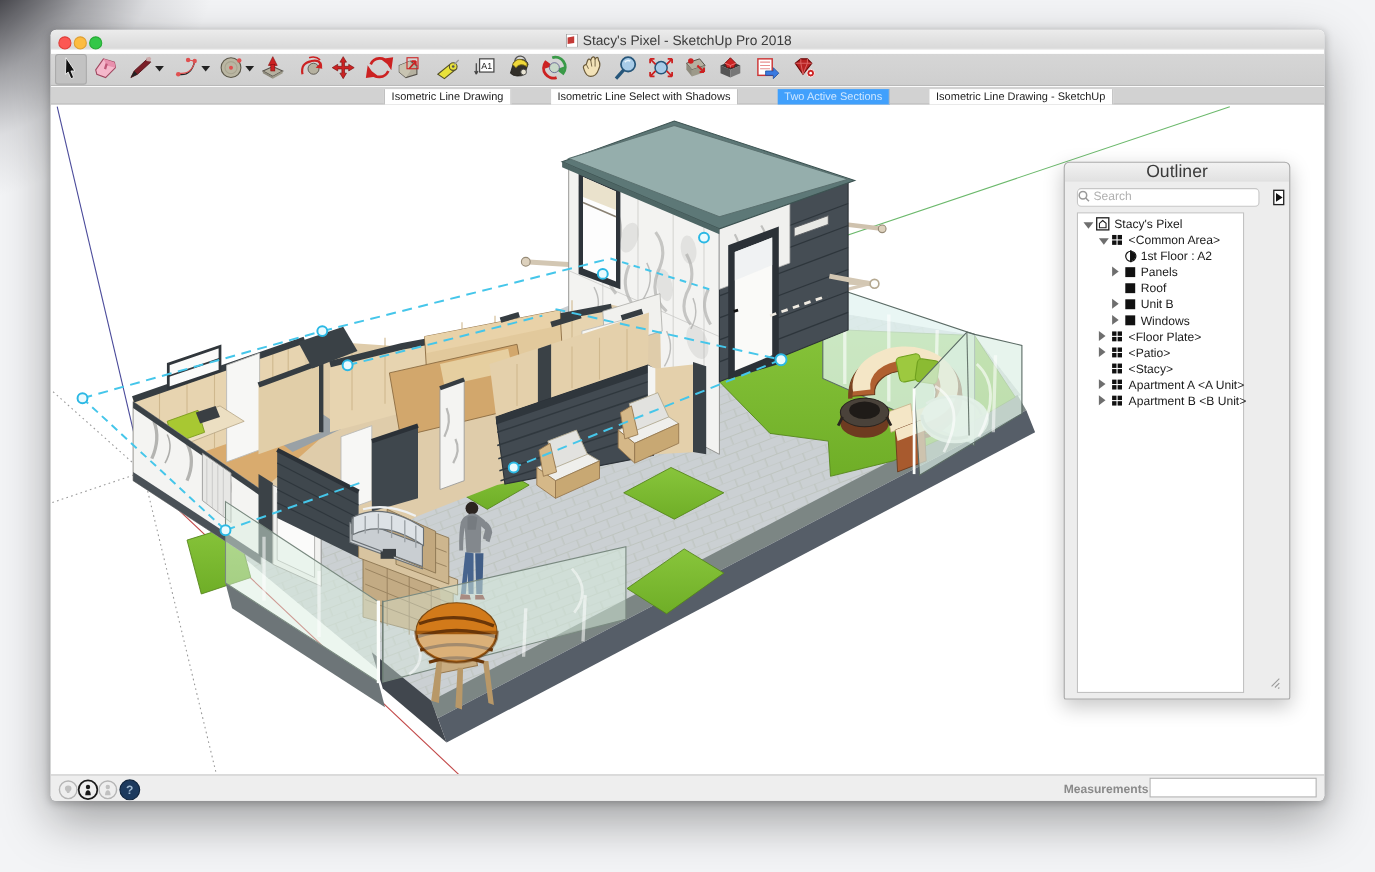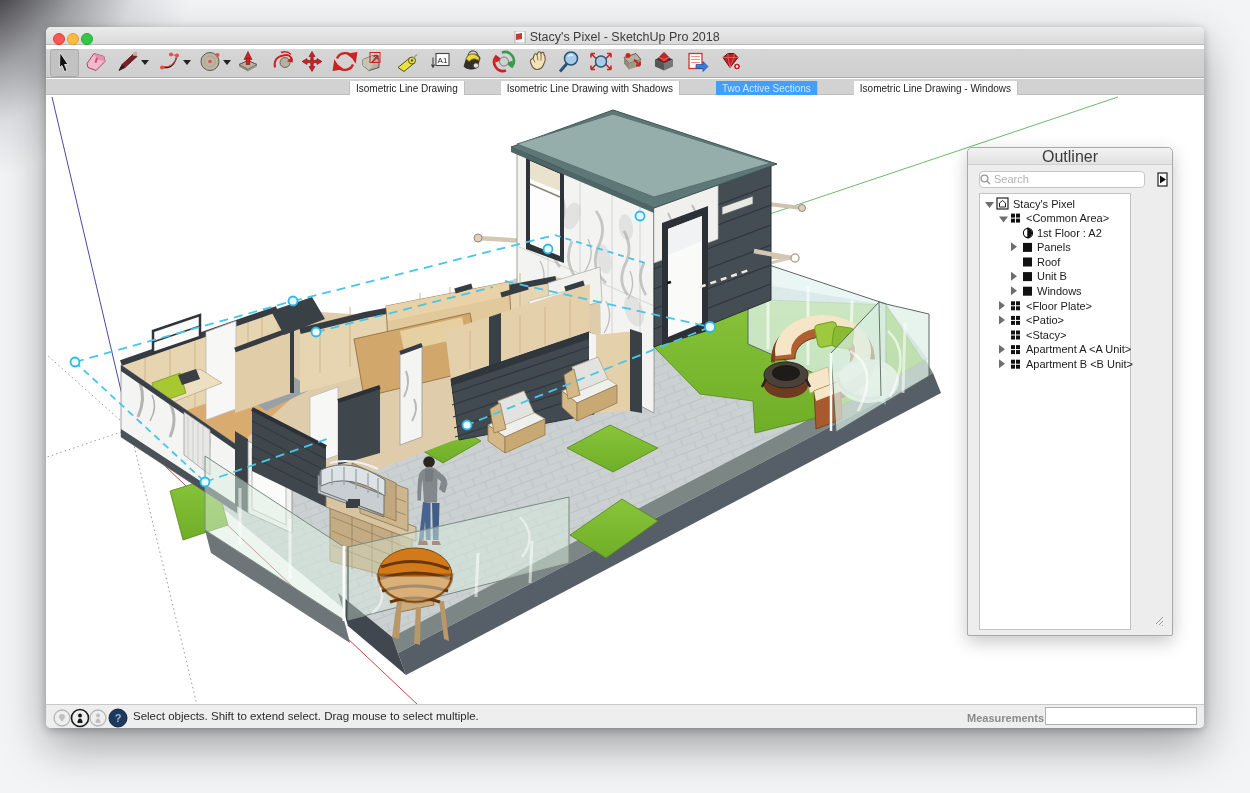--- a/index.html
+++ b/index.html
@@ -175,23 +175,23 @@
           <path d="M-7 -4 L-2 -8 L4 -8 L8 -4 L0 6 Z" fill="#b82222" stroke="#6a0a0a" stroke-width="1"></path>
           <path d="M-7 -4 L8 -4 M-2 -8 L-2 -4 M4 -8 L4 -4 M-2 -4 L0 6 M4 -4 L0 6" stroke="#e06a6a" stroke-width="0.8" fill="none"></path>
           <circle cx="7" cy="5" r="3.5" fill="#cc2222" stroke="#fff" stroke-width="0.8"></circle>
           <circle cx="7" cy="5" r="1.2" fill="#fff"></circle>
         </g>
     </svg>
   </div>
   <div id="tabbar">
     <div id="tabs">
       <span class="tab first">Isometric Line Drawing</span>
-        <span class="tab">Isometric Line Drawing with Shadows</span>
+        <span class="tab">Isometric Line Select with Shadows</span>
         <span class="tab active">Two Active Sections</span>
-        <span class="tab">Isometric Line Drawing - Windows</span>
+        <span class="tab">Isometric Line Drawing - SketchUp</span>
     </div>
   </div>
   <div id="viewport">
     <svg id="scene" width="1158" height="608" viewBox="46 95 1158 608">
       <defs>
         <linearGradient id="grs" x1="0" y1="0" x2="0" y2="1">
             <stop offset="0" stop-color="#88c53b"></stop>
             <stop offset="1" stop-color="#6fae27"></stop>
           </linearGradient>
         <pattern id="grdot" width="7" height="5" patternUnits="userSpaceOnUse">
@@ -571,21 +571,20 @@
       <path d="M16 9 a3 3 0 0 1 3 3 c0 2-2 2-2 4 h-2 c0-2-2-2-2-4 a3 3 0 0 1 3-3z" fill="#c0c0c0"></path>
       <circle cx="34" cy="13" r="8.5" fill="none" stroke="#1a1a1a" stroke-width="1.6"></circle>
       <circle cx="34" cy="10.5" r="2" fill="#1a1a1a"></circle>
         <path d="M31.5 18 c0-3 1-4.5 2.5-4.5 s2.5 1.5 2.5 4.5z" fill="#1a1a1a"></path>
       <circle cx="52" cy="13" r="8" fill="none" stroke="#b5b5b5" stroke-width="1.3"></circle>
       <circle cx="52" cy="10.5" r="2" fill="#c0c0c0"></circle>
         <path d="M49.5 18 c0-3 1-4.5 2.5-4.5 s2.5 1.5 2.5 4.5z" fill="#c0c0c0"></path>
       <circle cx="72" cy="13" r="9" fill="#1c3a5e" stroke="#10253d" stroke-width="1"></circle>
       <text x="72" y="17" font-size="11" font-family="Liberation Sans" fill="#9fb8d0" text-anchor="middle" font-weight="bold">?</text>
     </svg>
-    <div id="stext">Select objects. Shift to extend select. Drag mouse to select multiple.</div>
     <div id="mlabel">Measurements</div>
     <div id="mbox"></div>
   </div>
   <div id="outliner">
     <div id="ohead">Outliner</div>
     <div id="osearch"><svg width="11" height="11" viewBox="0 0 11 11" style="vertical-align:-1.5px;margin-right:3px">
           <circle cx="4.5" cy="4.5" r="3.4" fill="none" stroke="#9a9a9a" stroke-width="1.4"></circle>
           <line x1="7" y1="7" x2="10" y2="10" stroke="#9a9a9a" stroke-width="1.4"></line>
         </svg>Search</div>
     <svg width="20" height="18" style="position:absolute;left:182px;top:23px" viewBox="0 0 20 18">

